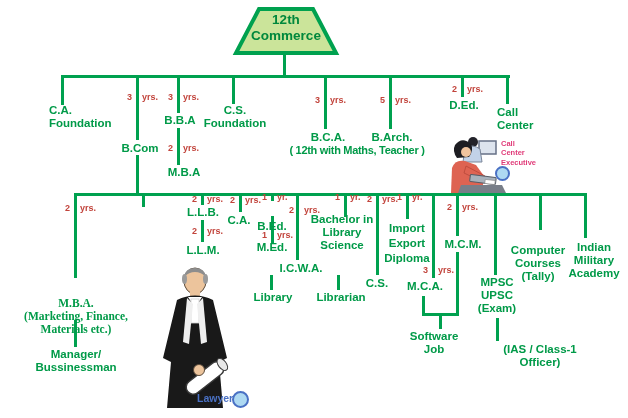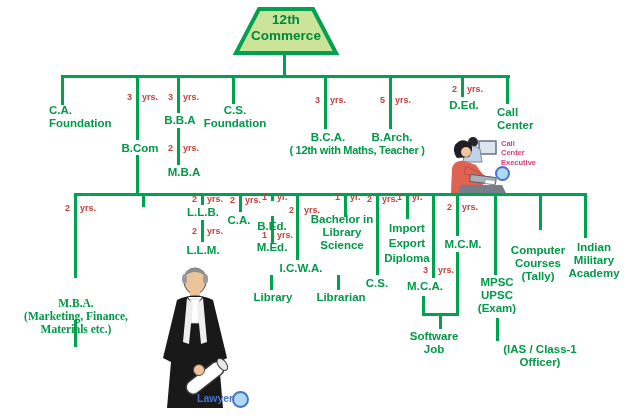--- a/index.html
+++ b/index.html
@@ -90,20 +90,22 @@
   <div class="node" style="left:328px;top:131px;">B.C.A.</div>
   <div class="node note" style="left:357px;top:144px;">( 12th with Maths, Teacher )</div>
   <div class="node" style="left:392px;top:131px;text-align:center;">B.Arch.</div>
   <div class="node" style="left:464px;top:99px;">D.Ed.</div>
   <div class="node la" style="left:497px;top:106px;">Call
 Center</div>
 
   <div class="node" style="left:76px;top:297px;font-family:Liberation Serif, serif;">M.B.A.
 (Marketing, Finance,
 Materials etc.)</div>
+  <div class="node" style="left:76px;top:348px;">Manager/
+Bussinessman</div>
   <div class="node" style="left:203px;top:206px;">L.L.B.</div>
   <div class="node" style="left:203px;top:244px;">L.L.M.</div>
   <div class="node" style="left:239px;top:214px;">C.A.</div>
   <div class="node" style="left:272px;top:220px;">B.Ed.</div>
   <div class="node" style="left:272px;top:241px;">M.Ed.</div>
   <div class="node" style="left:273px;top:291px;">Library</div>
   <div class="node" style="left:301px;top:262px;">I.C.W.A.</div>
   <div class="node" style="left:342px;top:213px;">Bachelor in
 Library
 Science</div>

